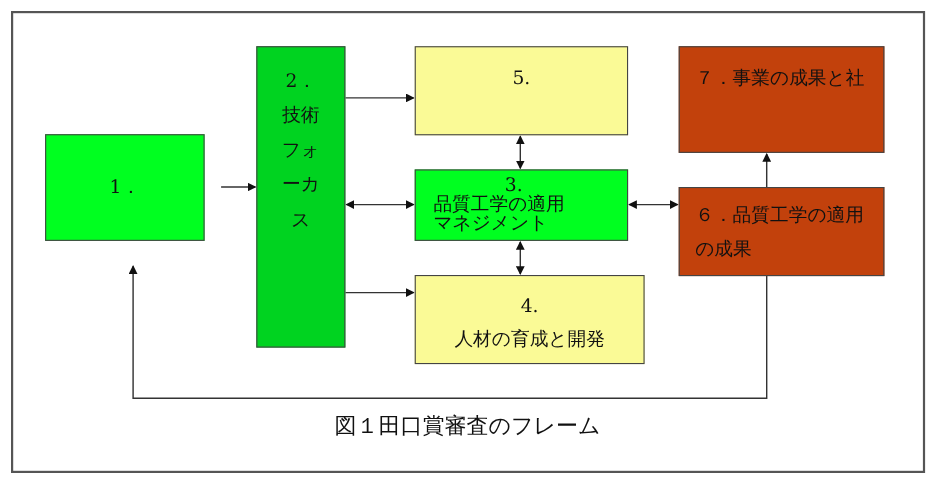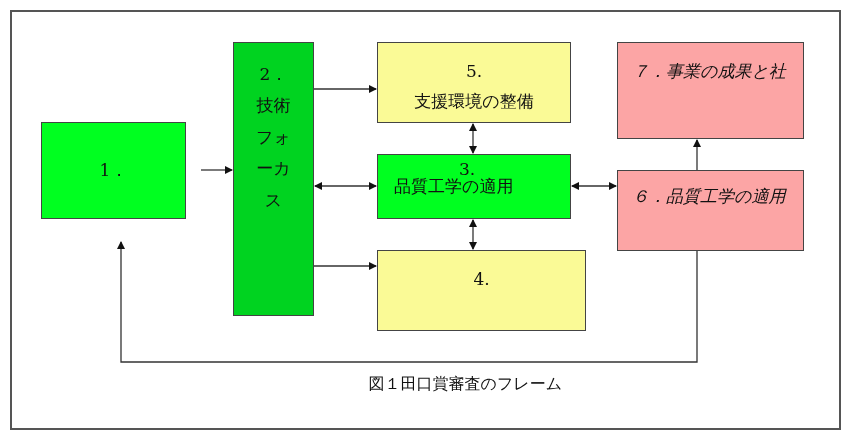--- a/index.html
+++ b/index.html
@@ -6,30 +6,30 @@
   body { width:854px; height:442px; position:relative; overflow:hidden;
          font-family: "DejaVu Serif", "Liberation Serif", serif; color:#111; }
   #frame { position:absolute; left:10px; top:10px; width:831px; height:420px;
            border:2px solid #555; box-sizing:border-box; }
   .box { position:absolute; box-sizing:border-box; border:1.5px solid #444;
          display:flex; flex-direction:column; align-items:center; justify-content:center;
          text-align:center; font-size:17px; line-height:1.55; }
   .green { background:#00ff20; }
   .dgreen { background:#00d320; }
   .yellow { background:#fafa96; }
-  .orange { background:#fca5a5;font-style:italic; }
+  .orange { background:#c2410c; }
   #box1 { left:41px; top:122px; width:145px; height:97px; }
   #box2 { left:233px; top:42px; width:81px; height:274px; justify-content:flex-start; padding-top:16px; line-height:1.85; }
   #box5 { left:377px; top:42px; width:194px; height:81px; justify-content:flex-start; padding-top:14px; line-height:1.75; }
   #box3 { left:377px; top:154px; width:194px; height:65px; line-height:1.0; align-items:flex-start; padding-left:16px; justify-content:flex-start; padding-top:6px; }
   #box3 .num { align-self:center; margin-left:-30px; }
   #box4 { left:377px; top:250px; width:209px; height:81px; justify-content:flex-start; padding-top:14px; line-height:1.75; }
   #box7 { left:617px; top:42px; width:187px; height:97px; align-items:flex-start; justify-content:flex-start; padding:14px 0 0 14px; line-height:1.75; text-align:left; }
   #box6 { left:617px; top:170px; width:187px; height:81px; align-items:flex-start; justify-content:flex-start; padding:10px 0 0 14px; line-height:1.85; text-align:left; }
-  #caption { position:absolute; left:312px; top:374px; width:250px; text-align:right; font-size:16px; }
+  #caption { position:absolute; left:300px; top:374px; width:250px; text-align:center; font-size:20px; }
   svg#arrows { position:absolute; left:0; top:0; }
 </style>
 </head>
 <body>
 
 <div id="frame"></div>
 
 <svg id="arrows" width="854" height="442">
   <defs>
     <marker id="ah" markerWidth="8" markerHeight="8" refX="7" refY="4" orient="auto" markerUnits="userSpaceOnUse">
@@ -59,33 +59,35 @@
 <div id="box2" class="box dgreen">
   <span>2．</span>
   <span>技術</span>
   <span>フォ</span>
   <span>ーカ</span>
   <span>ス</span>
 </div>
 
 <div id="box5" class="box yellow">
   <span>5.</span>
-  <span>支援環境の整備</span>
 </div>
 
 <div id="box3" class="box green">
   <span class="num">3.</span>
   <span>品質工学の適用</span>
+  <span>マネジメント</span>
 </div>
 
 <div id="box4" class="box yellow">
   <span>4.</span>
+  <span>人材の育成と開発</span>
 </div>
 
 <div id="box7" class="box orange">
   <span>７．事業の成果と社</span>
 </div>
 
 <div id="box6" class="box orange">
   <span>６．品質工学の適用</span>
+  <span>の成果</span>
 </div>
 
 <div id="caption">図１田口賞審査のフレーム</div>
 
 </body></html>

